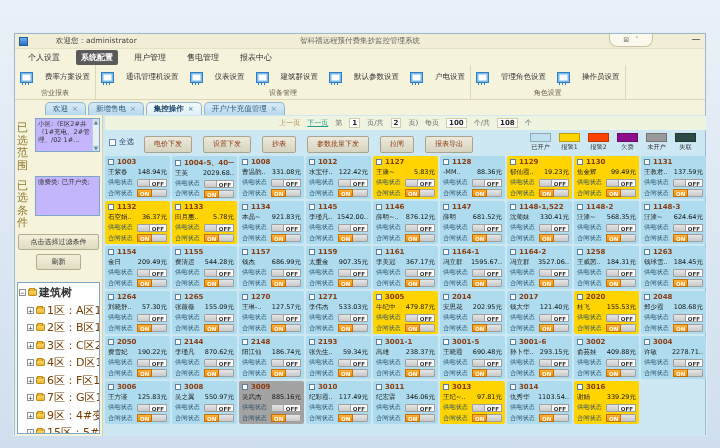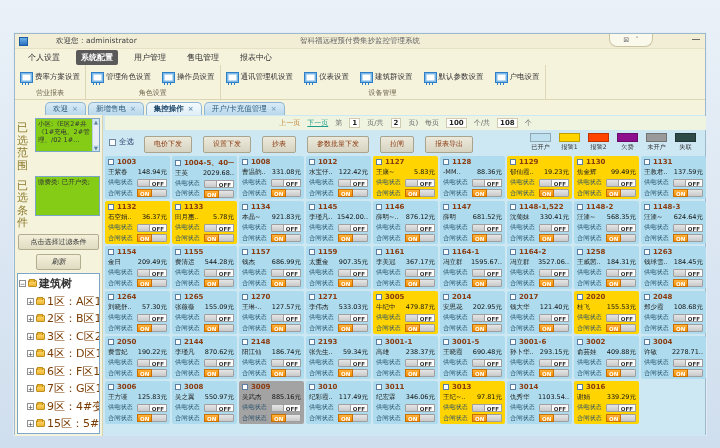--- a/index.html
+++ b/index.html
@@ -23,21 +23,21 @@
 
   
   .menubar { height:16px; display:flex; align-items:center; gap:11px; padding:0 8px; font-size:8px; color:#333; }
   .menu-item { padding:2px 5px; cursor:default; white-space:nowrap; }
   .menu-item.active { background:#5a5a5a; color:#fff; font-weight:bold; border-radius:2px; }
 
   
   .ribbon { height:35px; display:flex; border-bottom:1px solid #dcd6b4; background:#f6f3dd; }
   .rgroup { display:flex; flex-direction:column; border-right:1px solid #ddd7b6; padding:2px 3px 0 3px; }
   .rbuttons { flex:1; display:flex; align-items:center; gap:7px; }
-  .rbtn { display:flex; align-items:center; gap:2px; font-size:7.5px; color:#333; white-space:nowrap; padding:1px 2px; }
+  .rbtn { display:flex; align-items:center; gap:12px; font-size:7.5px; color:#333; white-space:nowrap; padding:1px 2px; }
   .ricon { width:13px; height:11px; border:1px solid #2f7fc6; background:#fff; position:relative; flex:0 0 auto;
            box-shadow:inset 0 0 0 1.5px #7db9e8; }
   .ricon:after { content:""; position:absolute; left:1px; right:1px; bottom:-3px; height:2px;
                  background:repeating-linear-gradient(90deg,#2f7fc6 0 1px,transparent 1px 3px); }
   .rlabel { font-size:7px; color:#6b6548; text-align:center; padding:1px 0 1px 0; }
 
   
   .tabbar { height:15px; display:flex; align-items:flex-end; gap:2px; padding:0 0 0 30px; background:#f6f3dd; }
   .tab { display:flex; align-items:center; gap:4px; font-size:7.5px; color:#2c5a7a; padding:1px 7px;
          background:linear-gradient(#d9ebf6,#b9d8ec); border:1px solid #8fb6d2; border-bottom:none;
@@ -46,29 +46,29 @@
   .tab .x { font-size:7px; color:#6a93b5; line-height:1; }
 
   
   .content { display:flex; height:321px; background:#cde7f3; }
 
   
   .sidebar { width:88px; flex:0 0 auto; background:#f6f3dd; border-right:1px solid #d7d1af; padding:3px 2px 2px 2px;
              display:flex; flex-direction:column; font-size:7px; }
   .siderow { display:flex; gap:2px; margin-bottom:3px; }
   .sidelabel { width:16px; color:#8a7a2a; font-size:11px; line-height:1.15; padding-top:4px; }
-  .sidebox { flex:1; background:#84cc16; border:1px solid #7aa7c7; height:34px; padding:1px 7px 1px 2px;
+  .sidebox { flex:1; background:#c4b5fd; border:1px solid #7aa7c7; height:34px; padding:1px 7px 1px 2px;
              font-size:6.5px; color:#333; line-height:1.25; overflow:hidden; position:relative; }
   .sidebox.tall { height:40px; }
   .sbar { position:absolute; right:0; top:0; bottom:0; width:7px; background:#e8eef4; border-left:1px solid #b9cfe0;
           display:flex; flex-direction:column; justify-content:space-between; align-items:center; font-size:5px; color:#56809f; }
   .sbtn { width:100%; text-align:center; background:#d2e2ee; line-height:6px; }
   .sidebutton { background:linear-gradient(#f3efd9,#e0dcc2); border:1px solid #b2ad8f; border-radius:2px;
                 font-size:7px; color:#333; text-align:center; padding:2px 0; margin:1px 1px 3px 1px; }
-  .sidebutton.small { width:55%; align-self:center; margin-bottom:3px;font-style:italic; }
+  .sidebutton.small { width:55%; align-self:center; margin-bottom:12px; }
 
   .treebox { flex:1; background:#fff; border:1px solid #7aa7c7; padding:2px 1px; overflow:hidden; }
   .trow { display:flex; align-items:center; gap:2px; white-space:nowrap; margin-bottom:2.5px; }
   .trow.child { margin-left:8px;justify-content:space-between; }
   .exp { width:7px; height:7px; border:1px solid #8f8f8f; background:#fff; font-size:6px; line-height:5px;
          text-align:center; color:#333; flex:0 0 auto; }
   .folder { width:9px; height:7px; background:linear-gradient(#ffd977,#eeb62f); border:1px solid #c08f1e;
             border-radius:1px; position:relative; flex:0 0 auto; }
   .folder:before { content:""; position:absolute; left:0; top:-2px; width:4px; height:2px; background:#eeb62f;
                    border:1px solid #c08f1e; border-bottom:none; }
@@ -143,53 +143,53 @@
             <span class="ricon"></span>
             <span>费率方案设置</span>
           </div>
         </div>
         <div class="rlabel">营业报表</div>
       </div>
       <div class="rgroup">
         <div class="rbuttons">
           <div class="rbtn">
             <span class="ricon"></span>
-            <span>管理角色设置</span>
+            <span>通讯管理机设置</span>
           </div>
           <div class="rbtn">
             <span class="ricon"></span>
-            <span>操作员设置</span>
+            <span>仪表设置</span>
+          </div>
+          <div class="rbtn">
+            <span class="ricon"></span>
+            <span>建筑群设置</span>
+          </div>
+          <div class="rbtn">
+            <span class="ricon"></span>
+            <span>默认参数设置</span>
+          </div>
+          <div class="rbtn">
+            <span class="ricon"></span>
+            <span>户电设置</span>
           </div>
         </div>
-        <div class="rlabel">角色设置</div>
+        <div class="rlabel">设备管理</div>
       </div>
       <div class="rgroup">
         <div class="rbuttons">
           <div class="rbtn">
             <span class="ricon"></span>
-            <span>通讯管理机设置</span>
+            <span>管理角色设置</span>
           </div>
           <div class="rbtn">
             <span class="ricon"></span>
-            <span>仪表设置</span>
-          </div>
-          <div class="rbtn">
-            <span class="ricon"></span>
-            <span>建筑群设置</span>
-          </div>
-          <div class="rbtn">
-            <span class="ricon"></span>
-            <span>默认参数设置</span>
-          </div>
-          <div class="rbtn">
-            <span class="ricon"></span>
-            <span>户电设置</span>
+            <span>操作员设置</span>
           </div>
         </div>
-        <div class="rlabel">设备管理</div>
+        <div class="rlabel">角色设置</div>
       </div>
     </div>
 
   <div class="tabbar" id="tabbar">
       <div class="tab">
         <span>欢迎</span>
         <span class="x">×</span>
       </div>
       <div class="tab">
         <span>新增售电</span>

